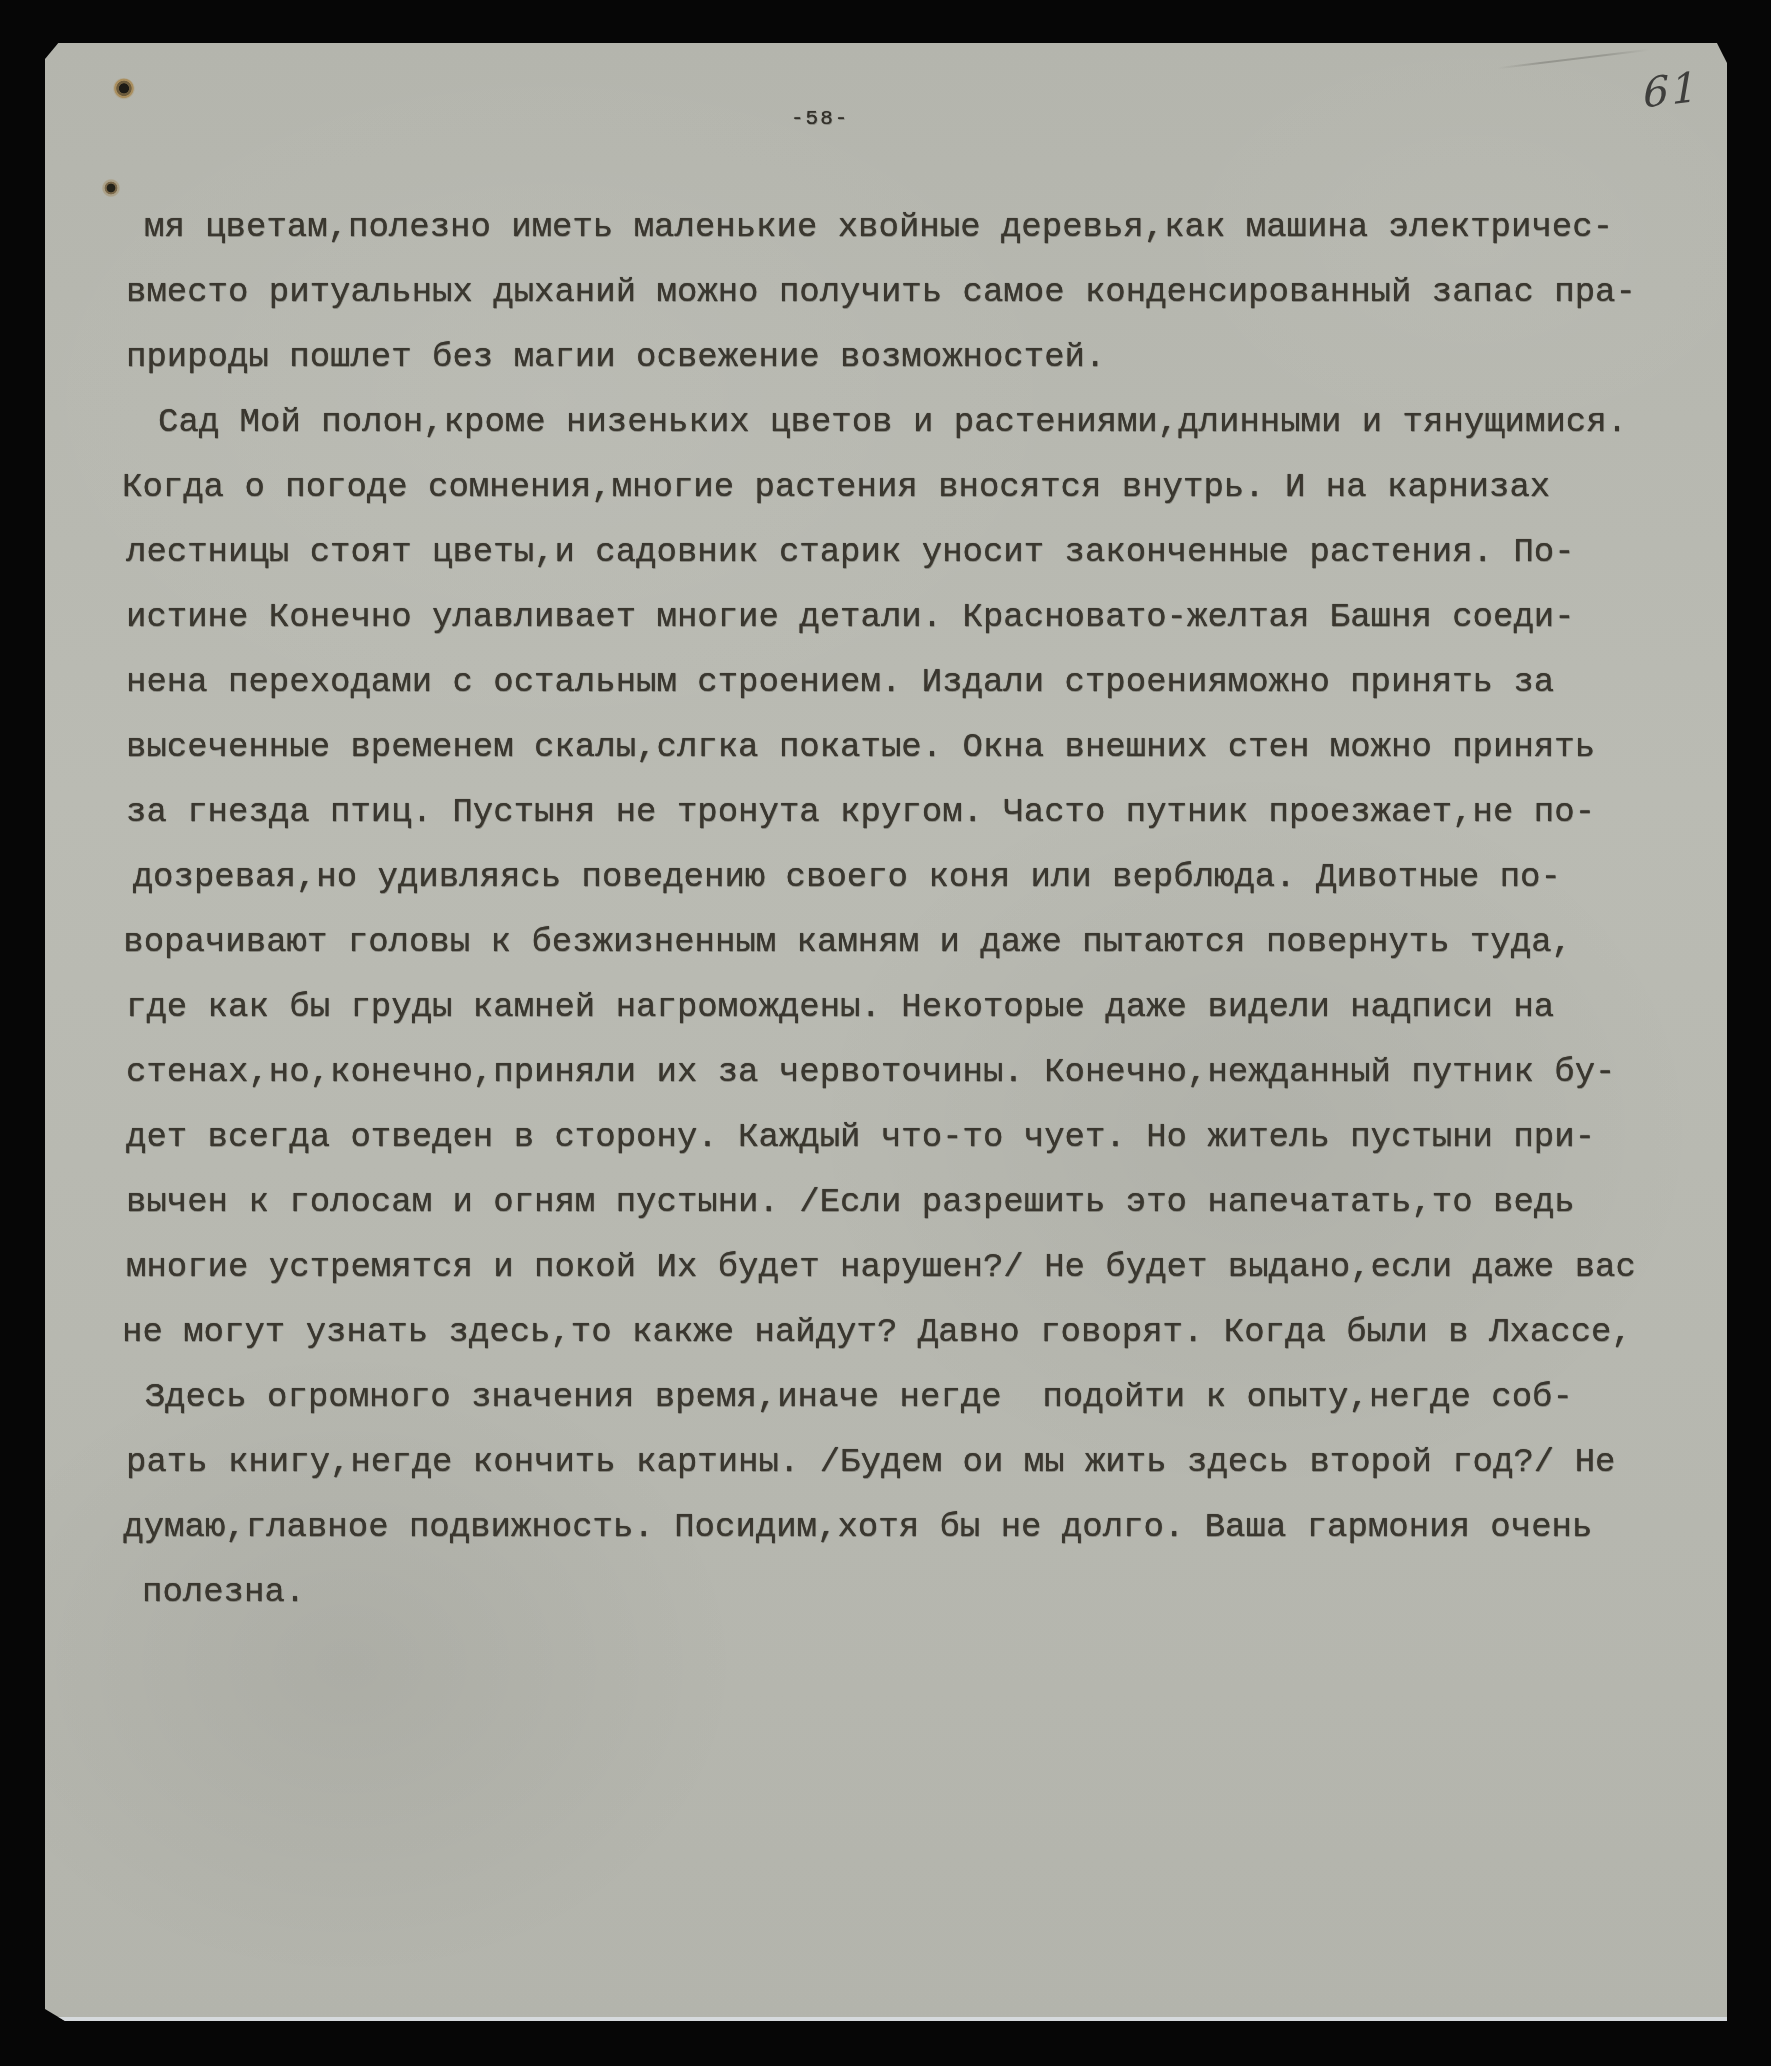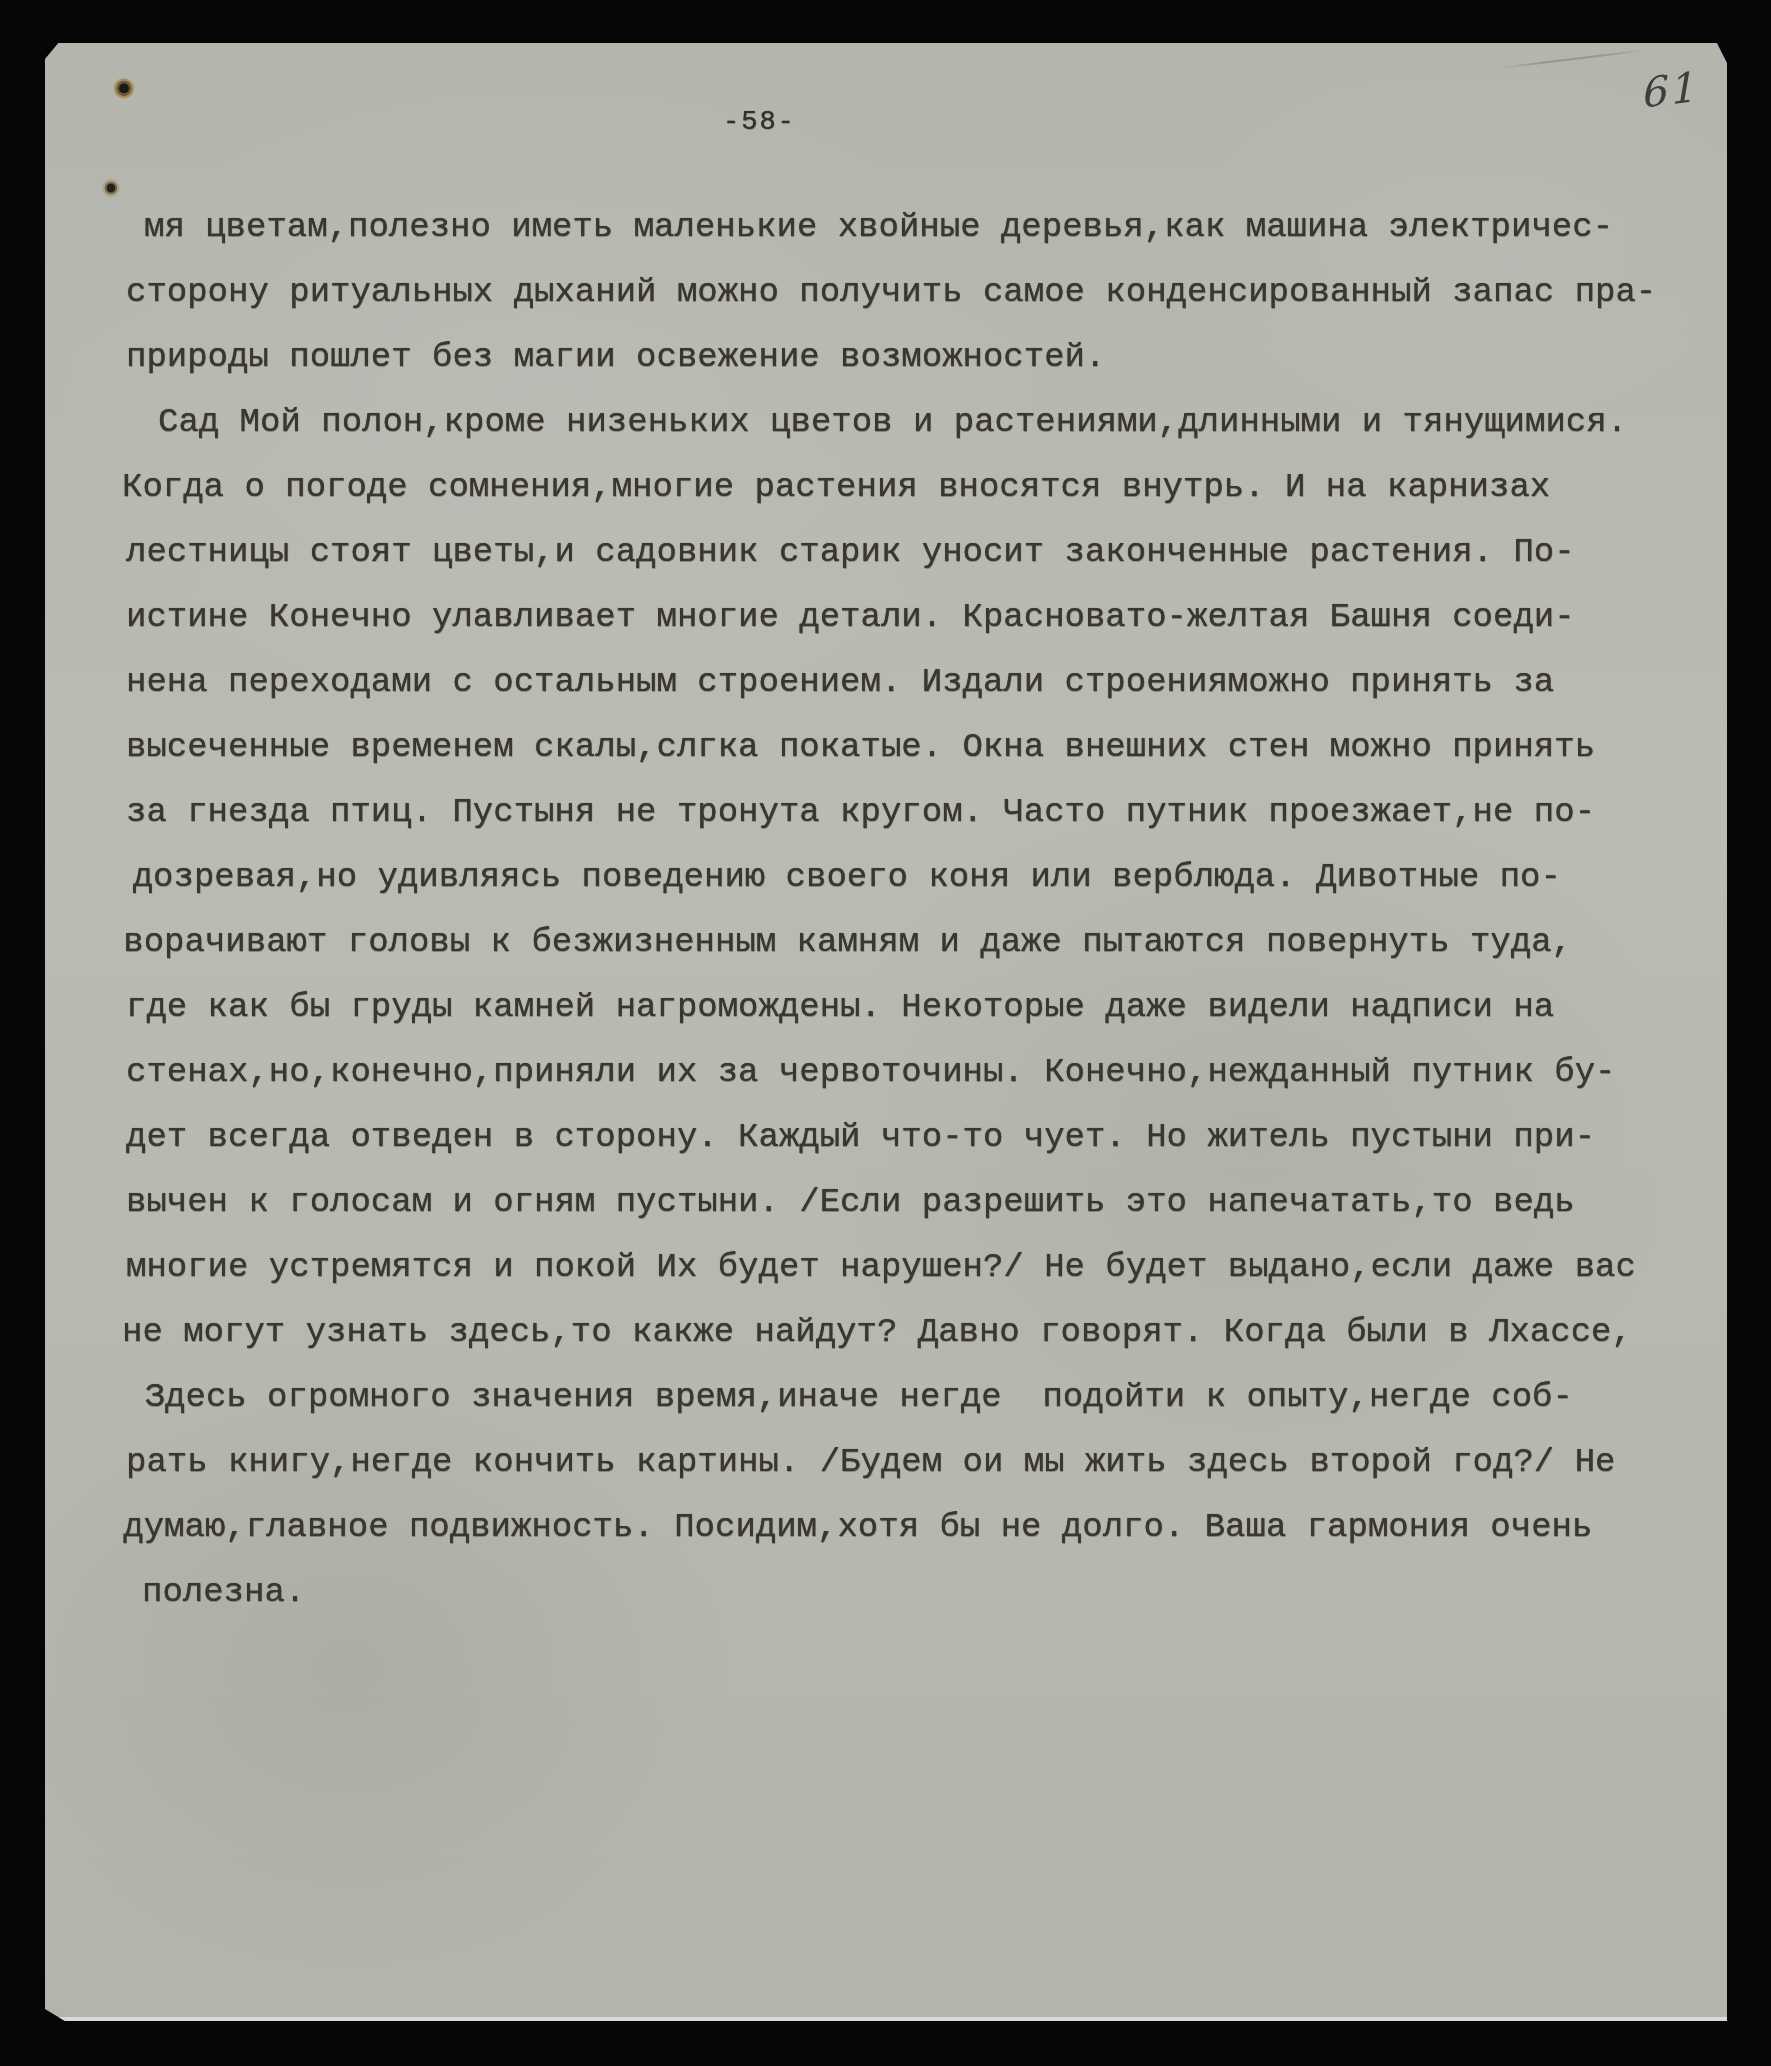--- a/index.html
+++ b/index.html
@@ -27,23 +27,23 @@
       radial-gradient(933px 600px at 30% 18%, rgba(255,255,255,0.05), transparent 60%),
       radial-gradient(733px 600px at 72% 55%, rgba(0,0,0,0.045), transparent 62%),
       radial-gradient(666px 533px at 18% 82%, rgba(0,0,0,0.05), transparent 60%),
       radial-gradient(600px 400px at 85% 10%, rgba(255,255,255,0.04), transparent 55%),
       linear-gradient(180deg, #b4b5ad 0%, #babbb3 38%, #b6b7af 75%, #b3b4ac 100%);
     clip-path: polygon(13.3px 0, 99.4% 0, 100% 20px, 100% 100%, 20px 100%, 0 calc(100% - 12px), 0 16px);
     box-shadow: inset 0 -4px 0 rgba(222,228,234,0.8);
   }
   .page-number {
     position: absolute;
-    left: 678px;
+    left: 746px;
     top: 64px;
-    font-size: 27px;
+    font-size: 21px;
     letter-spacing: 2px;
     color: #33312b;
     text-shadow: 0 0 0.7px rgba(40,38,32,0.9), 0.7px 0.7px 0 rgba(40,38,32,0.25);
   }
   .folio {
     position: absolute;
     left: 1598px;
     top: 22.7px;
     font-family: "DejaVu Serif", serif;
     font-style: italic;
@@ -99,21 +99,21 @@
 
 <div class="scan">
   <div class="paper">
     <div class="hole hole-a"></div>
     <div class="hole hole-b"></div>
     <div class="crease"></div>
     <div class="page-number">-58-</div>
     <div class="folio">61</div>
     <div class="text-block" id="text-block">
         <div class="line" style="margin-left: 18px;">мя цветам,полезно иметь маленькие хвойные деревья,как машина электричес-</div>
-        <div class="line" style="margin-left: 0px;">сторону ритуальных дыханий можно получить самое конденсированный запас пра-</div>
+        <div class="line" style="margin-left: 0px;">вместо ритуальных дыханий можно получить самое конденсированный запас пра-</div>
         <div class="line" style="margin-left: 0px;">природы пошлет без магии освежение возможностей.</div>
         <div class="line" style="margin-left: 32px;">Сад Мой полон,кроме низеньких цветов и растениями,длинными и тянущимися.</div>
         <div class="line" style="margin-left: -4px;">Когда о погоде сомнения,многие растения вносятся внутрь. И на карнизах</div>
         <div class="line" style="margin-left: 0px;">лестницы стоят цветы,и садовник старик уносит законченные растения. По-</div>
         <div class="line" style="margin-left: 0px;">истине Конечно улавливает многие детали. Красновато-желтая Башня соеди-</div>
         <div class="line" style="margin-left: 0px;">нена переходами с остальным строением. Издали строенияможно принять за</div>
         <div class="line" style="margin-left: 0px;">высеченные временем скалы,слгка покатые. Окна внешних стен можно принять</div>
         <div class="line" style="margin-left: 0px;">за гнезда птиц. Пустыня не тронута кругом. Часто путник проезжает,не по-</div>
         <div class="line" style="margin-left: 6.7px;">дозревая,но удивляясь поведению своего коня или верблюда. Дивотные по-</div>
         <div class="line" style="margin-left: -2.7px;">ворачивают головы к безжизненным камням и даже пытаются повернуть туда,</div>

